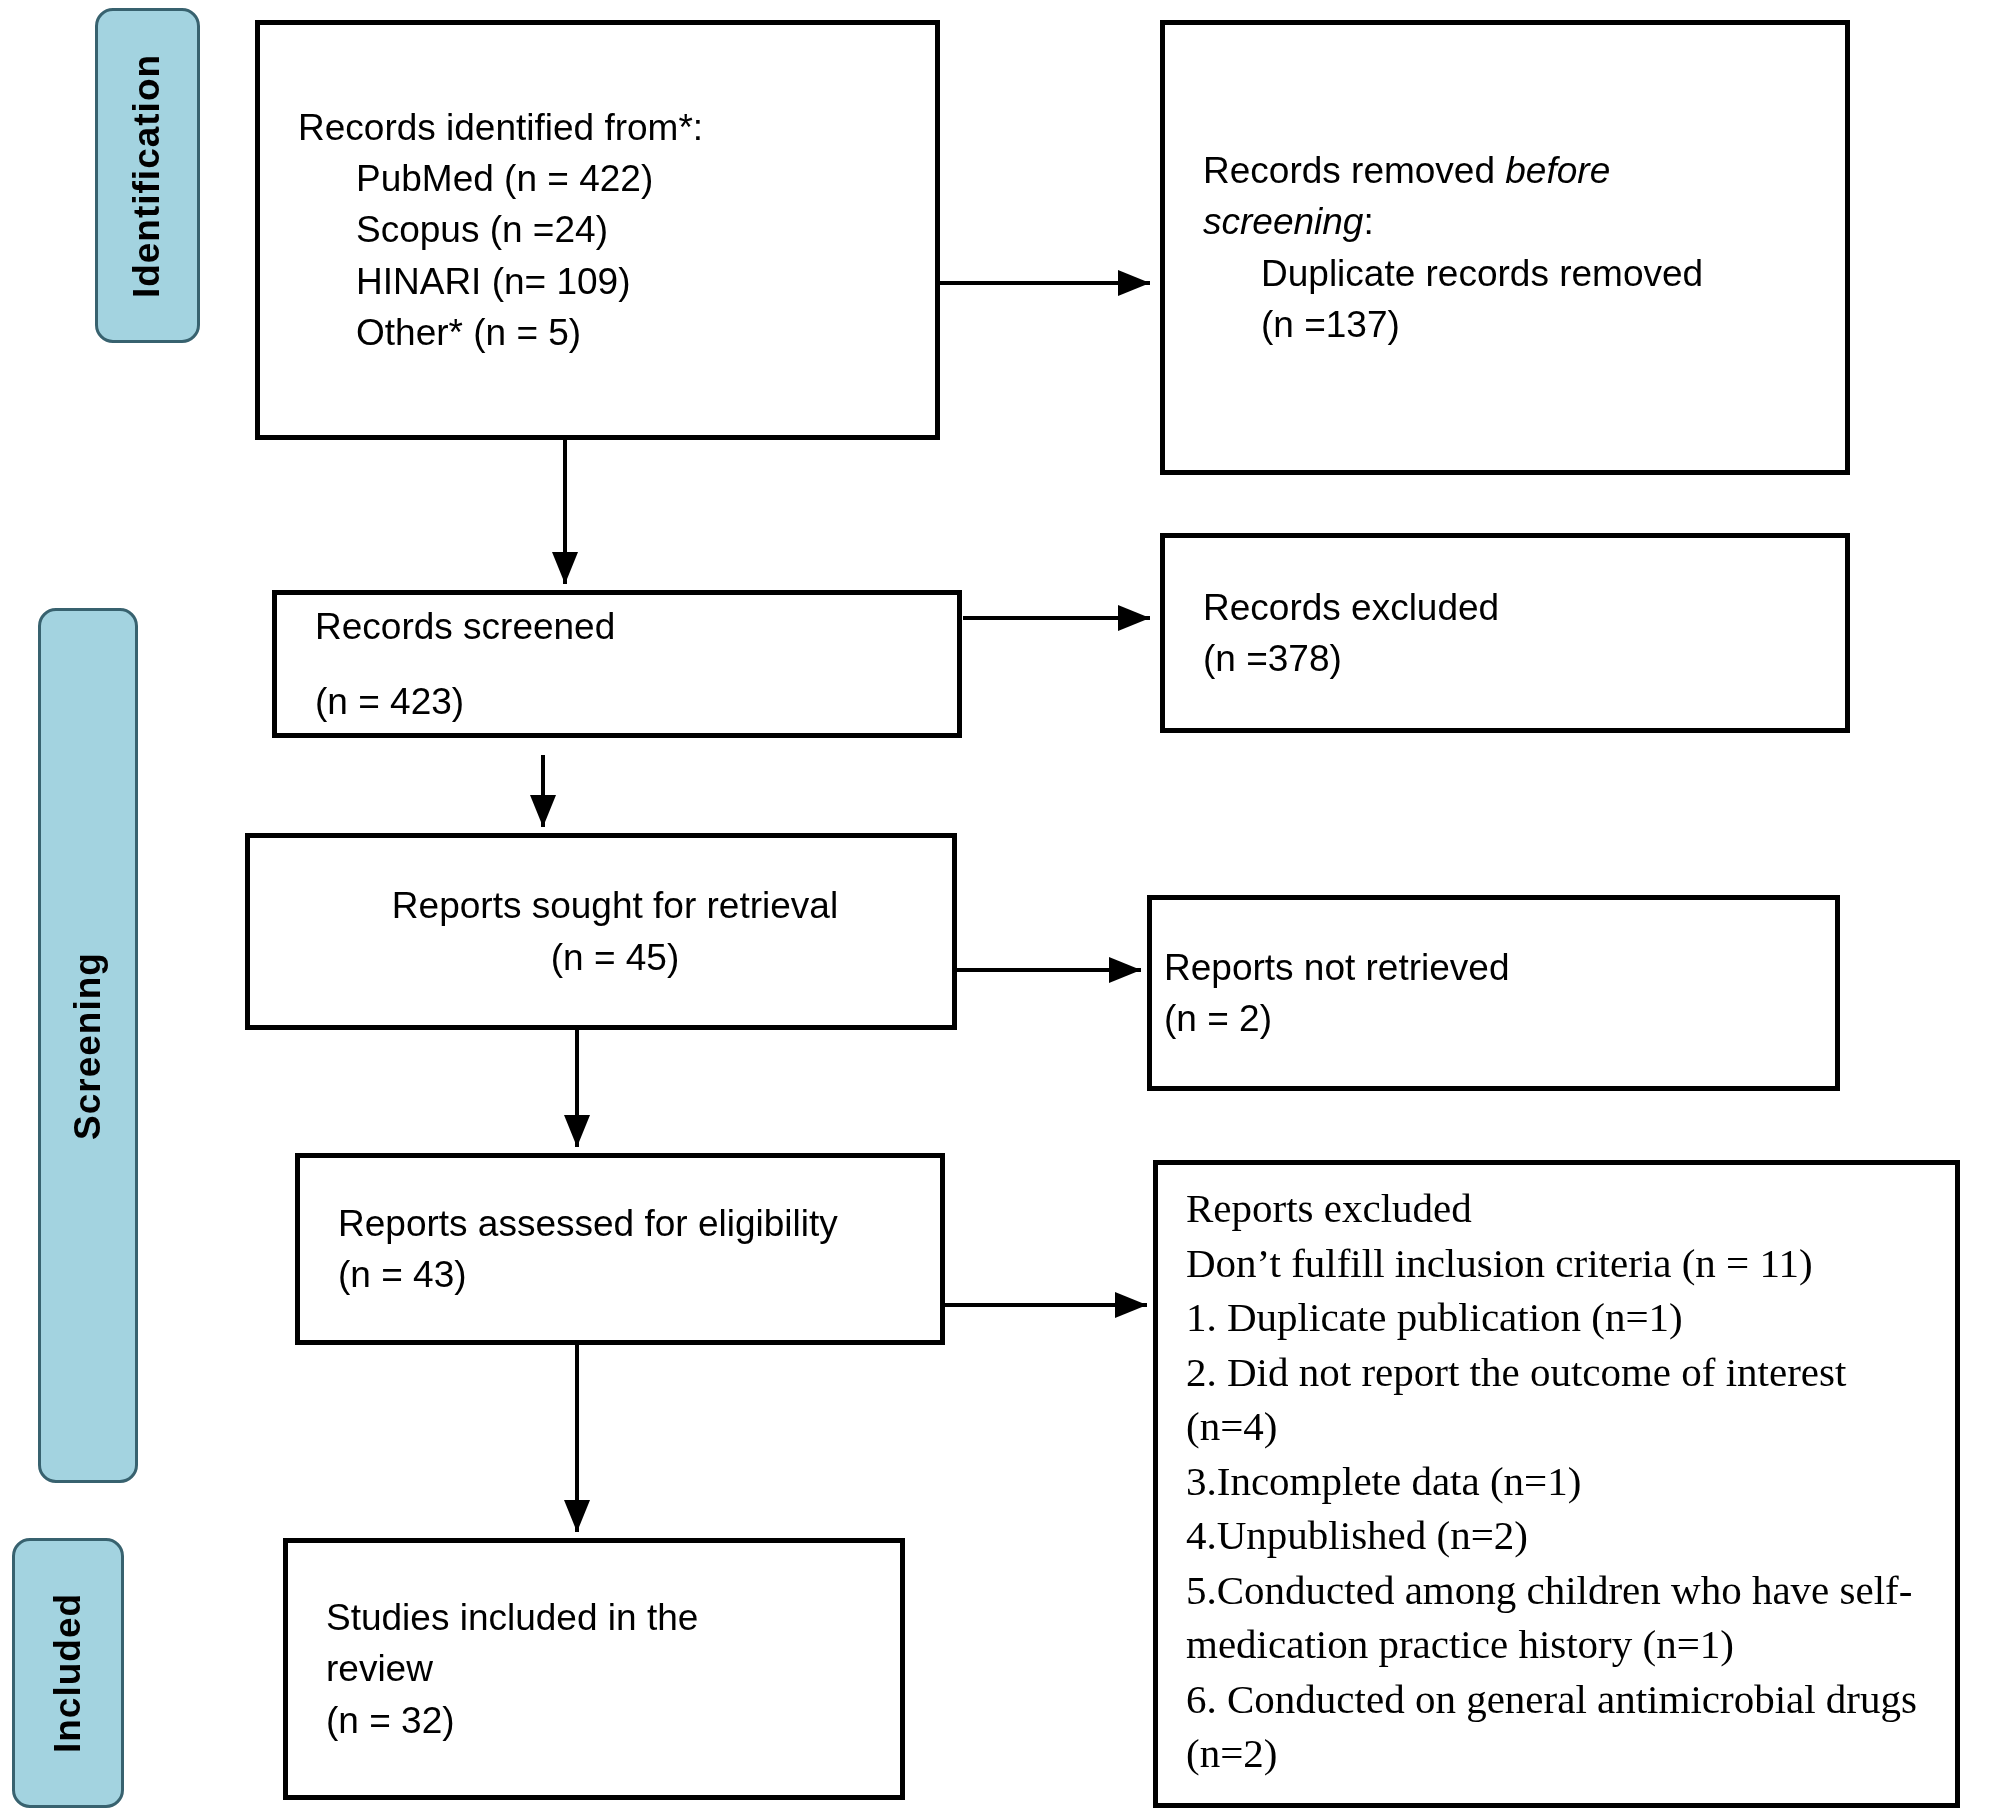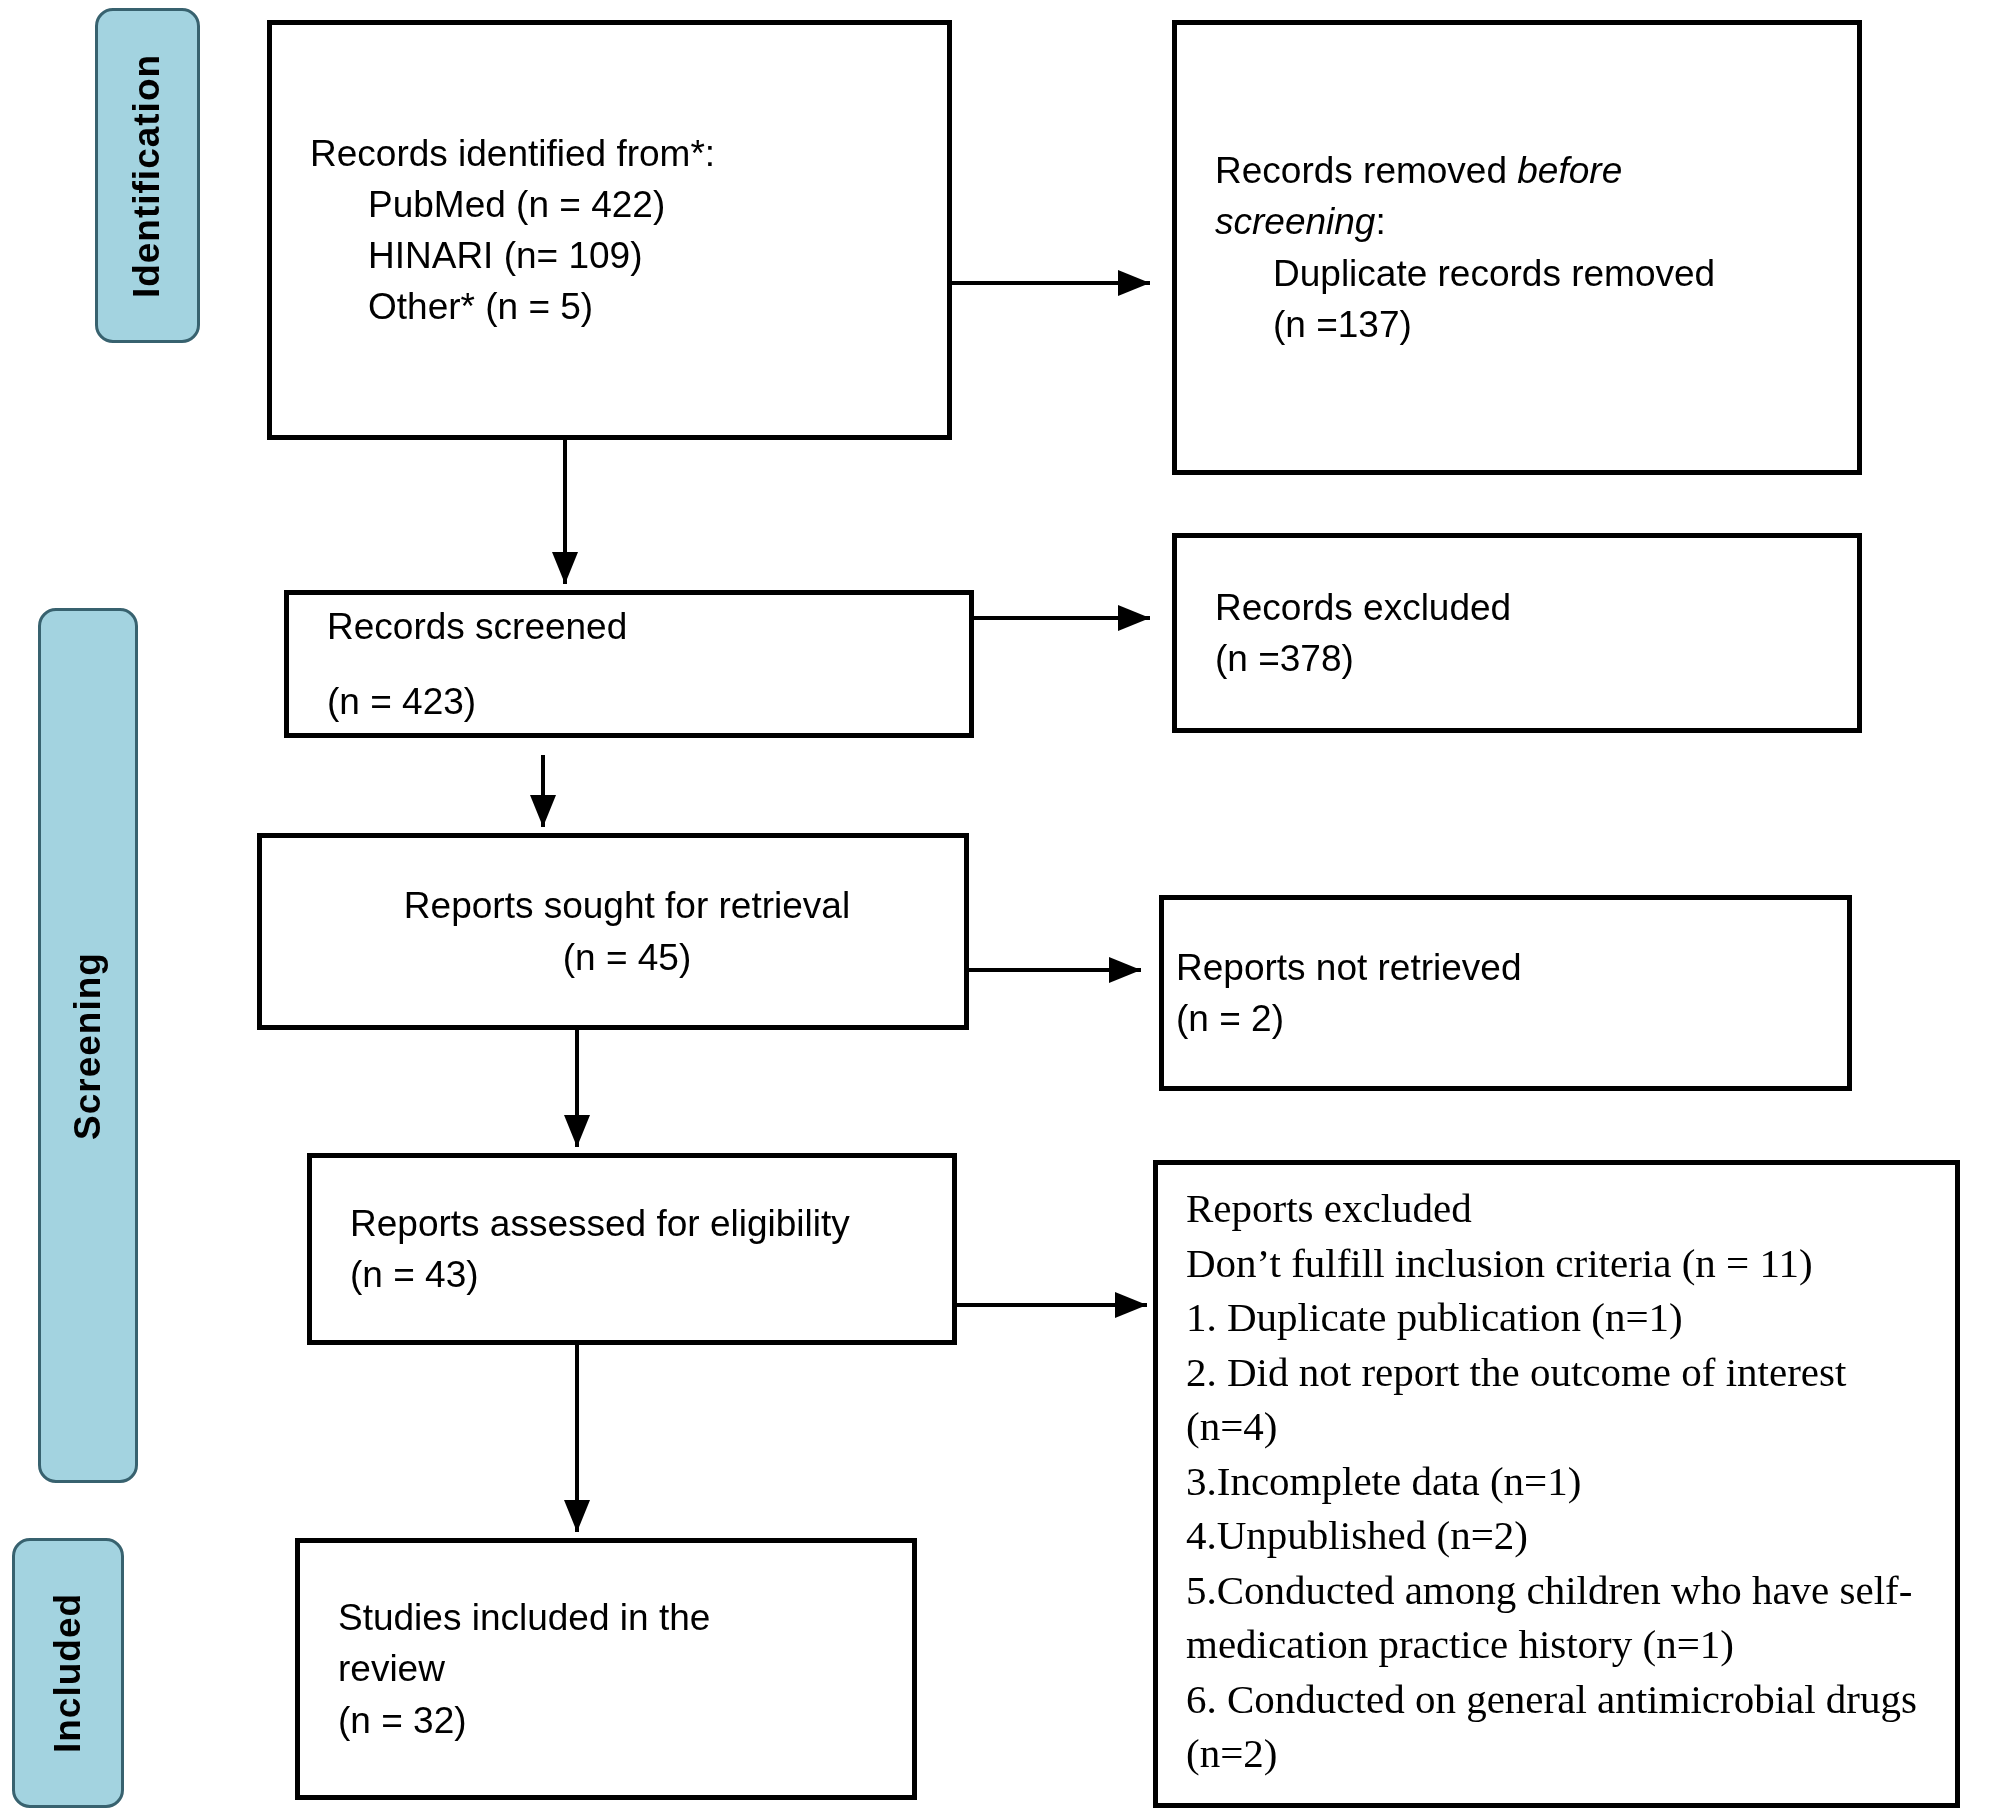--- a/index.html
+++ b/index.html
@@ -41,21 +41,21 @@
   .box .line { white-space:nowrap; }
   .box .indent { margin-left:58px; }
   .box.serif {
     font-family:"Liberation Serif", serif;
     font-size:41px;
     line-height:1.33;
     justify-content:flex-start;
     padding:16px 12px 10px 28px;
   }
   .box.serif .para { white-space:normal; }
-  .pl { padding-left:38px; padding-right:10px;margin-left:12px; }
+  .pl { padding-left:38px; padding-right:10px; }
 </style>
 </head>
 <body>
 
 <div class="canvas">
 
   <svg class="arrows" width="2008" height="1811" viewBox="0 0 2008 1811">
     <defs>
       <marker id="arrowhead" markerUnits="userSpaceOnUse" markerWidth="34" markerHeight="28" refX="32" refY="13" orient="auto">
         <path d="M0,0 L32,13 L0,26 Z" fill="#000000"></path>
@@ -77,20 +77,21 @@
   <div class="stage" style="left:38px; top:608px; width:100px; height:875px;">
     <span>Screening</span>
   </div>
   <div class="stage" style="left:12px; top:1538px; width:112px; height:270px;">
     <span>Included</span>
   </div>
 
   <div class="box pl" style="left:255px; top:20px; width:685px; height:420px;">
     <div class="line">Records identified from*:</div>
     <div class="line indent">PubMed (n = 422)</div>
+    <div class="line indent">Scopus (n =24)</div>
     <div class="line indent">HINARI (n= 109)</div>
     <div class="line indent">Other* (n = 5)</div>
   </div>
 
   <div class="box pl" style="left:1160px; top:20px; width:690px; height:455px;">
     <div class="line"><span>Records removed </span><em>before</em></div>
     <div class="line"><em>screening</em><span>:</span></div>
     <div class="line indent">Duplicate records removed</div>
     <div class="line indent">(n =137)</div>
   </div>

